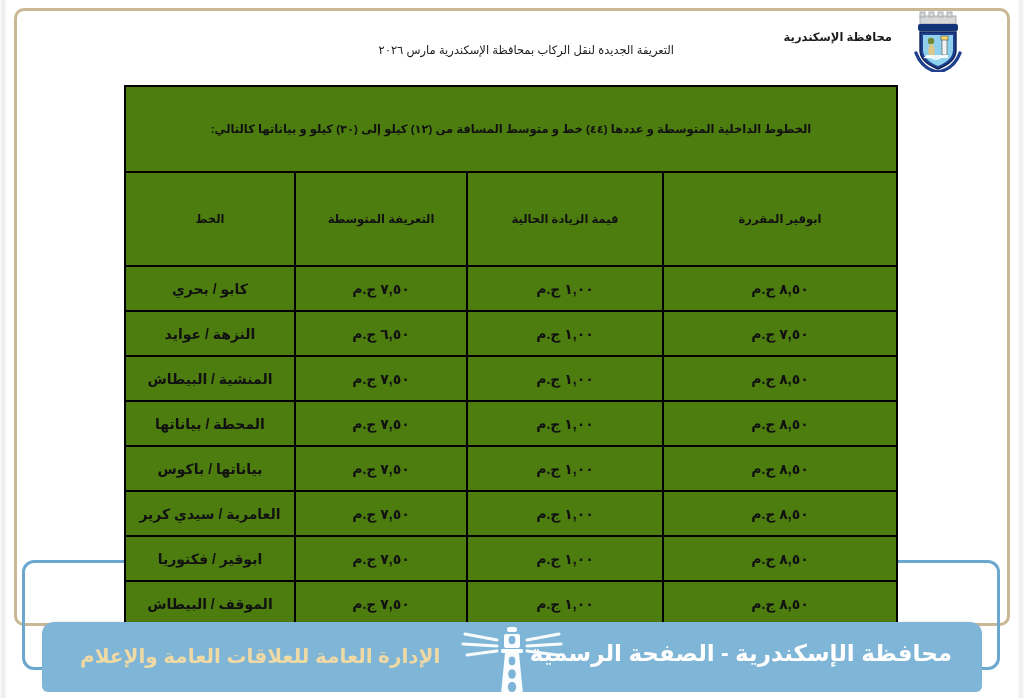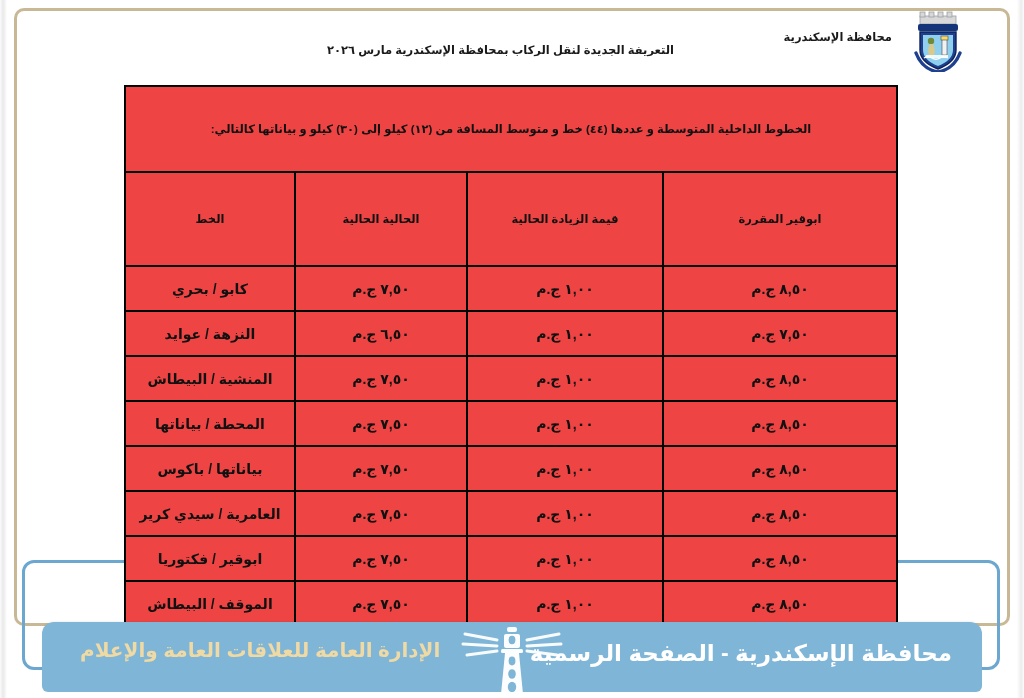--- a/index.html
+++ b/index.html
@@ -83,34 +83,34 @@
     font-size: 11.5px;
     font-weight: bold;
     color: #1a1a1a;
     white-space: nowrap;
   }
   .doc-title {
     position: absolute;
     right: 310px;
     top: 13px;
     font-size: 11.5px;
-    font-weight: bold;
+    font-weight: normal;
     color: #1a1a1a;
     white-space: nowrap;
   }
 
   
   .tariff-table {
     position: absolute;
     right: 126px;
     top: 85px;
     width: 772px;
     border-collapse: collapse;
     table-layout: fixed;
-    background: #ef4444;
+    background: #4d7c0f;
   }
   .tariff-table td,
   .tariff-table th {
     border: 2.2px solid #000000;
     text-align: center;
     vertical-align: middle;
     color: #111111;
     font-weight: bold;
     padding: 0 4px;
   }
@@ -152,21 +152,21 @@
     top: 18px;
     font-size: 23px;
     font-weight: bold;
     color: #ffffff;
     white-space: nowrap;
     letter-spacing: 0.3px;
   }
   .banner-left-text {
     position: absolute;
     left: 38px;
-    top: 16px;
+    top: 22px;
     font-size: 20px;
     font-weight: bold;
     color: #efd9a4;
     white-space: nowrap;
   }
   .lighthouse {
     position: absolute;
     left: 50%;
     transform: translateX(-50%);
     top: 2px;
@@ -226,21 +226,21 @@
       <col class="col-current">
       <col class="col-route">
     </colgroup>
     <tbody>
       <tr>
         <td class="caption-cell" colspan="4">الخطوط الداخلية المتوسطة و عددها (٤٤) خط و متوسط المسافة من (١٢) كيلو إلى (٣٠) كيلو و بياناتها كالتالي:</td>
       </tr>
       <tr>
         <th class="head-cell">ابوقير المقررة</th>
         <th class="head-cell">قيمة الزيادة الحالية</th>
-        <th class="head-cell">الحالية الحالية</th>
+        <th class="head-cell">التعريفة المتوسطة</th>
         <th class="head-cell">الخط</th>
       </tr>
 
       <tr>
         <td class="data-cell">٨,٥٠ ج.م</td>
         <td class="data-cell">١,٠٠ ج.م</td>
         <td class="data-cell">٧,٥٠ ج.م</td>
         <td class="data-cell">كابو / بحري</td>
       </tr>
       <tr>

